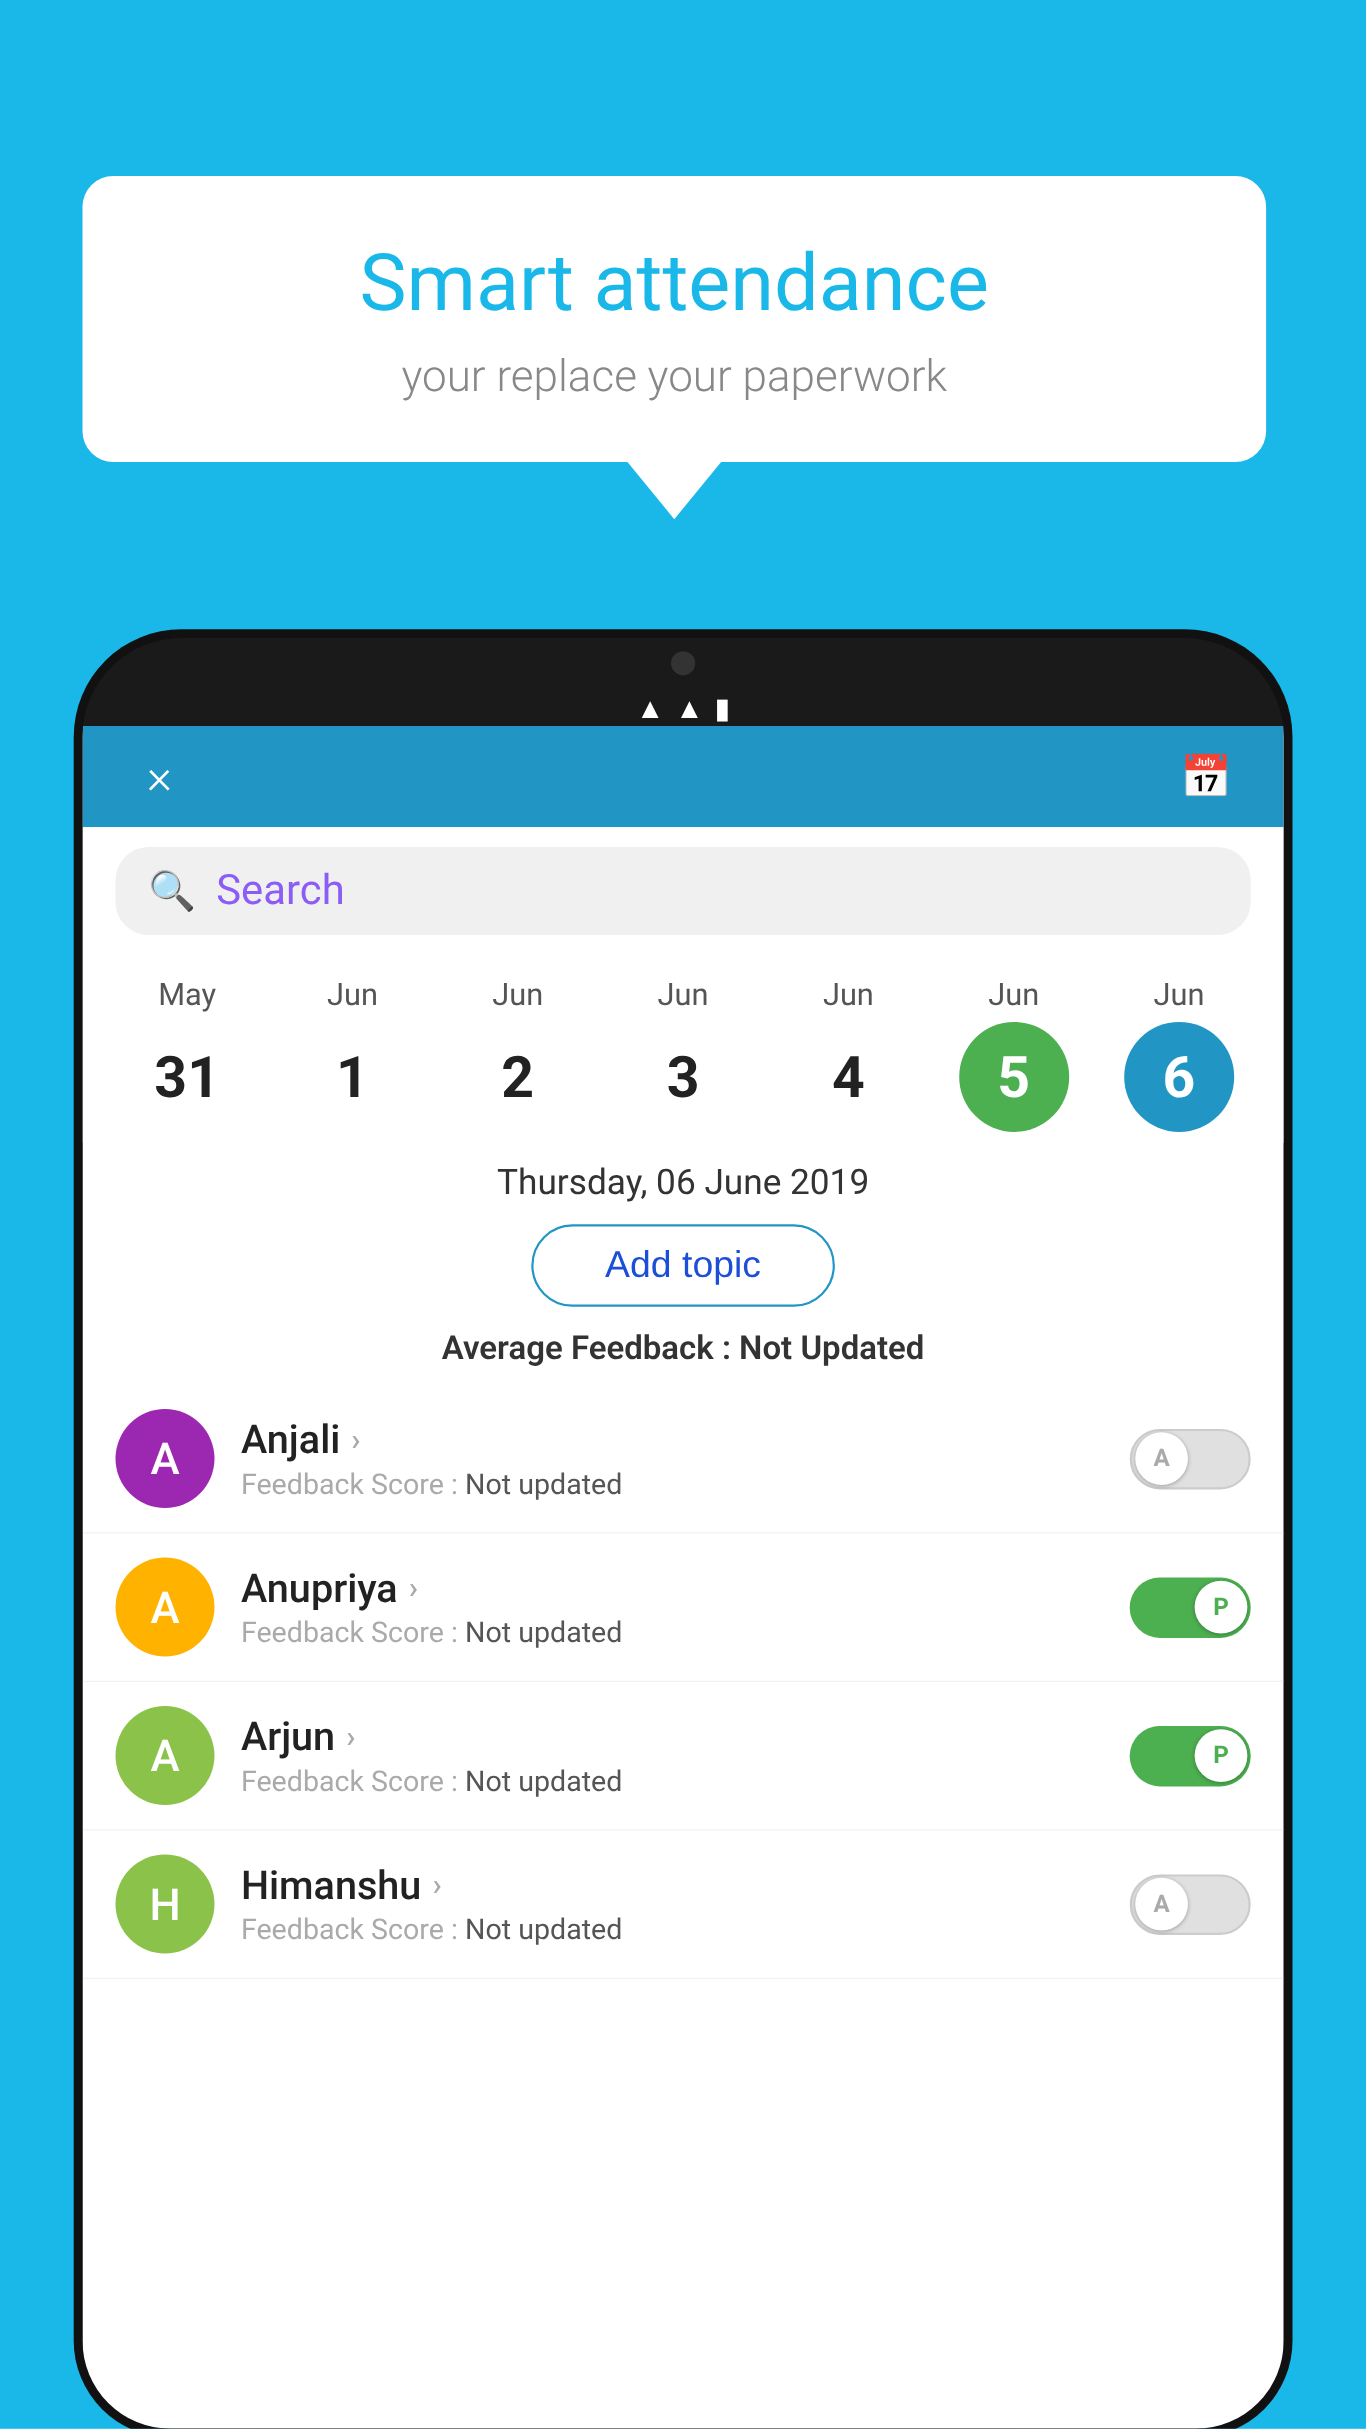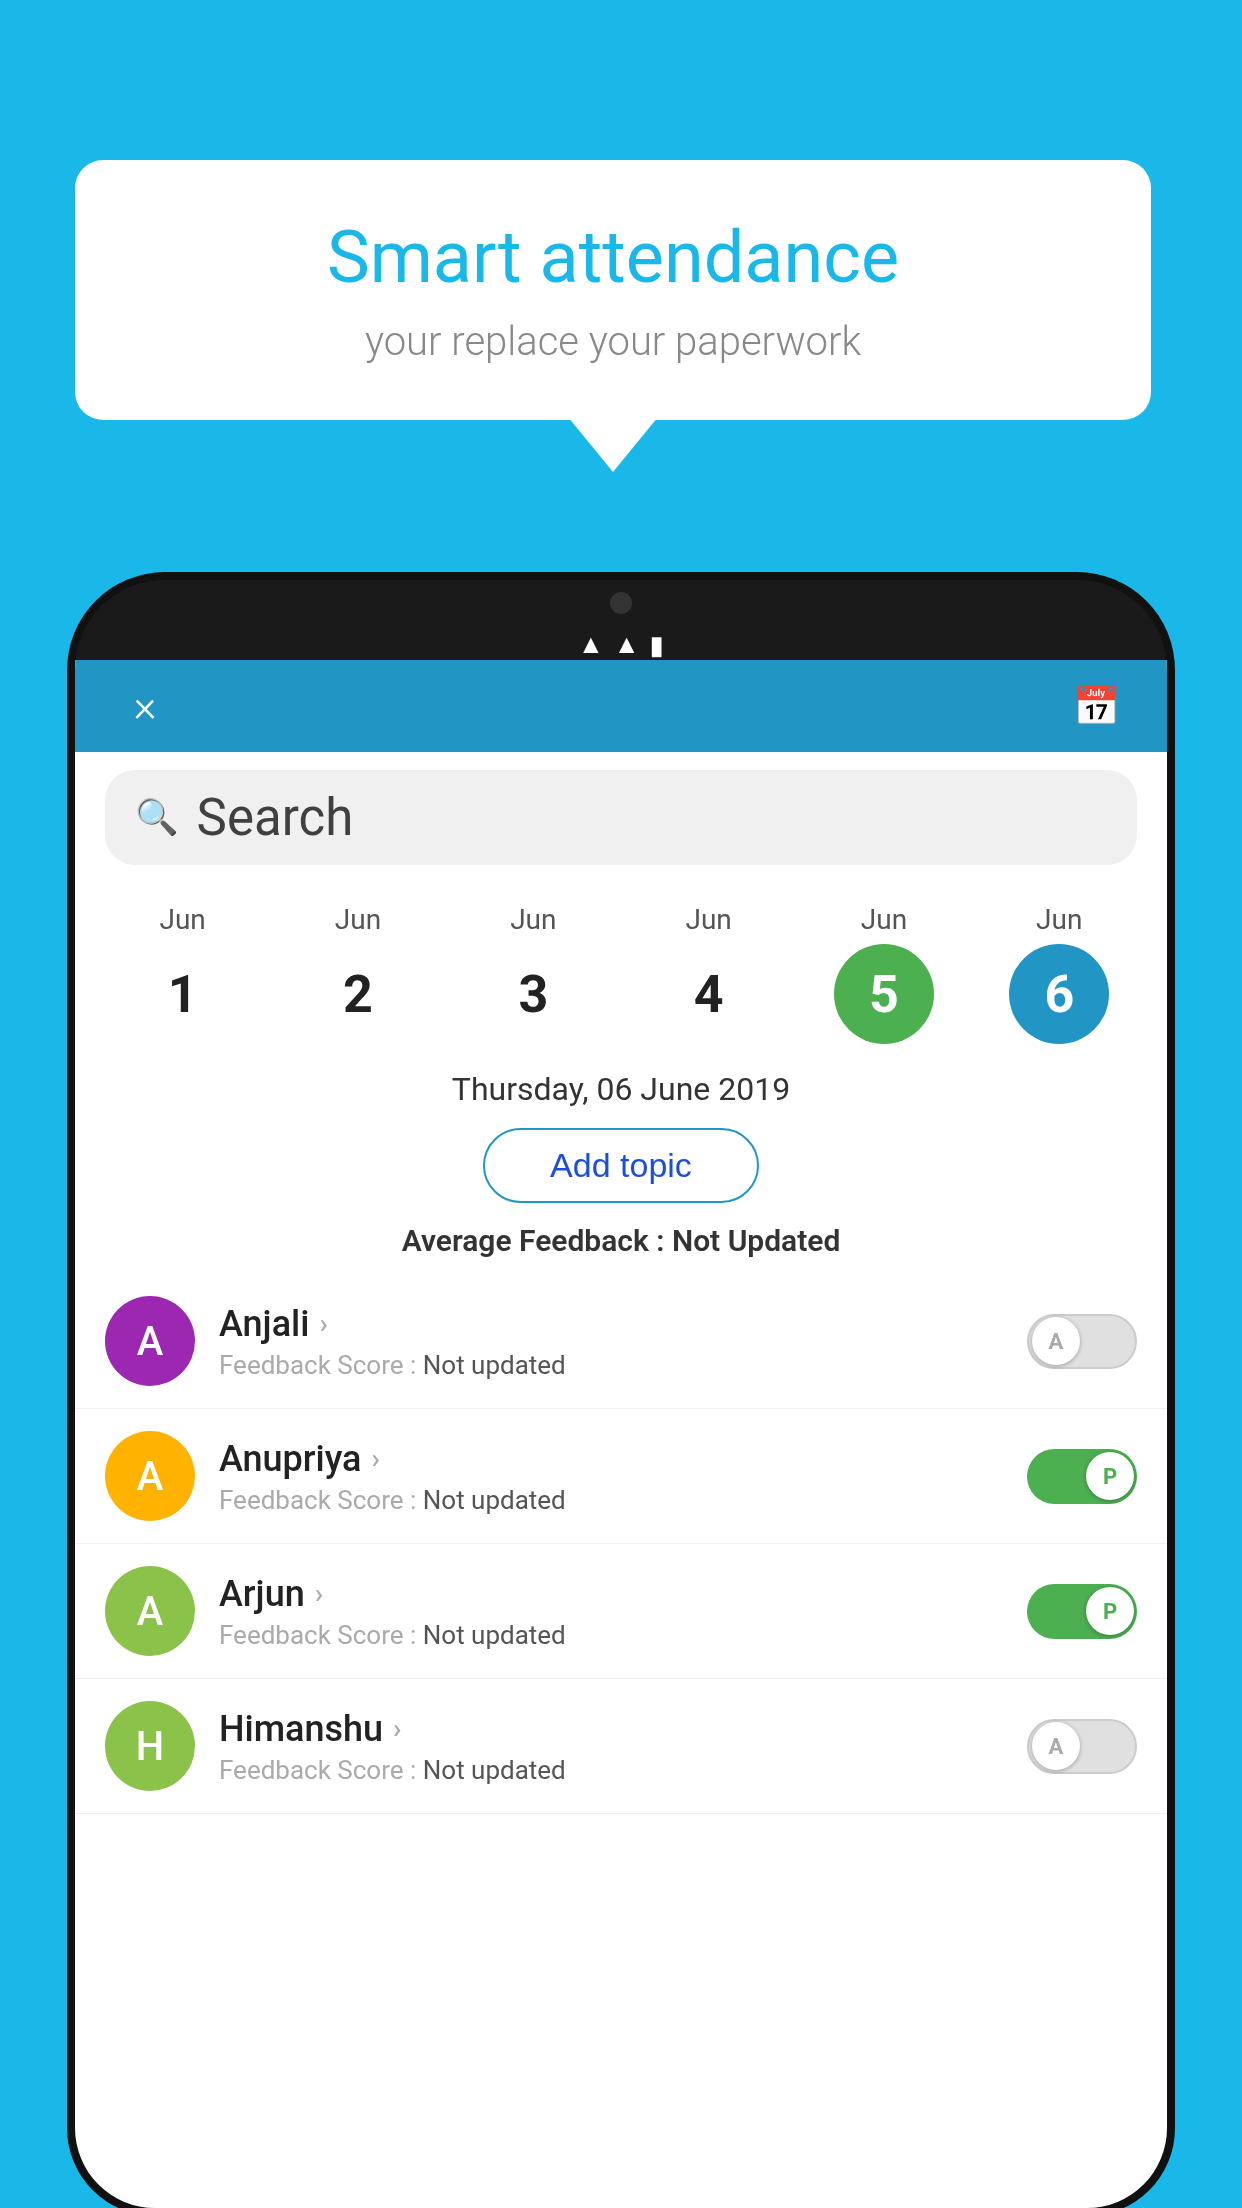--- a/index.html
+++ b/index.html
@@ -173,22 +173,22 @@
       padding: 18px 30px;
       gap: 18px;
     }
 
     .search-icon {
       color: #999;
       font-size: 35px;
     }
 
     .search-text {
-      color: #404040;
-      font-size: 51px;
+      color: #8b5cf6;
+      font-size: 38px;
     }
 
     
     .calendar-strip {
       padding: 20px 20px 10px;
       display: flex;
       justify-content: space-around;
       align-items: flex-end;
       flex-shrink: 0;
       background: white;
@@ -417,20 +417,24 @@
     </div>
 
     <div class="search-container">
       <div class="search-bar">
         <span class="search-icon">🔍</span>
         <span class="search-text">Search</span>
       </div>
     </div>
 
     <div class="calendar-strip" id="calendar-strip">
+    <div class="calendar-day">
+          <div class="day-month">May</div>
+          <div class="day-number">31</div>
+        </div>
         <div class="calendar-day">
           <div class="day-month">Jun</div>
           <div class="day-number">1</div>
         </div>
         <div class="calendar-day">
           <div class="day-month">Jun</div>
           <div class="day-number">2</div>
         </div>
         <div class="calendar-day">
           <div class="day-month">Jun</div>

